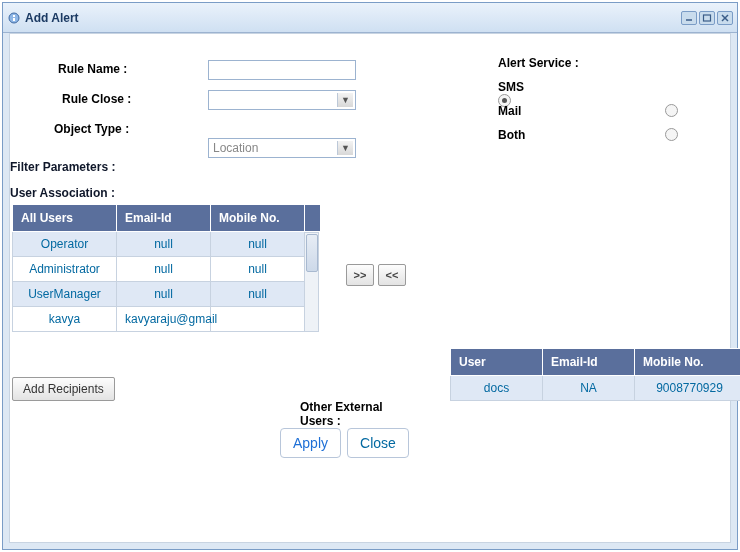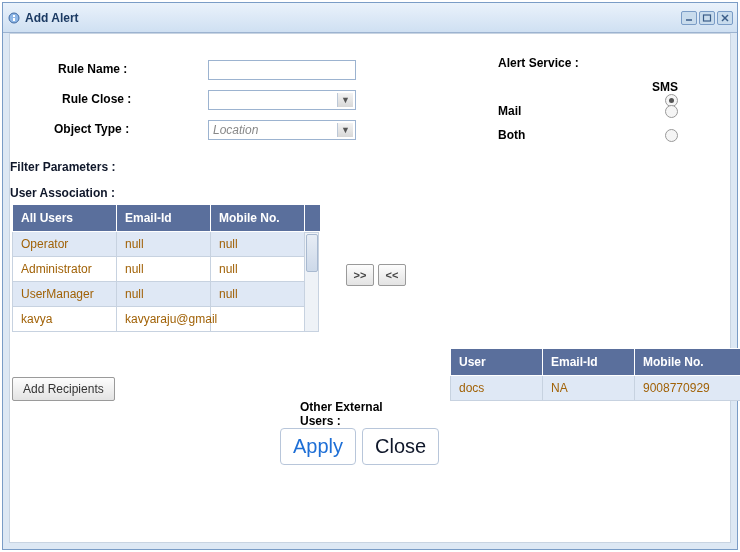--- a/index.html
+++ b/index.html
@@ -52,21 +52,21 @@
     padding: 8px 6px 6px 6px;
   }
   .inner {
     background:#fff;
     border:1px solid #c8d4e2;
     width:100%;
     height:100%;
     position:relative;
     padding: 10px 10px;
   }
-  .form-row { position:absolute; display:flex; align-items:flex-end; }
+  .form-row { position:absolute; display:flex; align-items:flex-start; }
   .lbl { font-weight:bold; color:#000; }
   .text-input {
     width:148px;height:20px;
     border:1px solid #9cb3d0;
     background:#fff;
   }
   .select {
     width:148px;height:20px;
     border:1px solid #9cb3d0;
     background:#fff;
@@ -105,22 +105,22 @@
     font-weight:bold;
     text-align:left;
     padding:6px 8px;
     border:1px solid #fff;
     font-size:12px;
   }
   .tbl td {
     background:#fff;
     border:1px solid #c7d2e0;
     padding:5px 8px;
-    text-align:left;
-    color:#a16207;
+    text-align:center;
+    color:#0369a1;
   }
   .tbl tr.alt td { background:#dfe8f5; }
   .scroll-col {
     width:14px;background:#eef2f7;border:1px solid #c7d2e0;border-left:none;
   }
   .scroll-thumb{
     width:12px;height:38px;background:linear-gradient(#e7edf5,#cdd9e9);
     border:1px solid #a8b9d0;border-radius:2px;margin:1px auto;
   }
   .move-btn {
@@ -138,25 +138,25 @@
     border-radius:2px;
     padding:4px 10px;
     font-size:12px;color:#333;
     cursor:pointer;
   }
   .action-btn {
     background:#fff;
     border:1px solid #b8c6da;
     border-radius:4px;
     padding:6px 12px;
-    font-size:20px;
+    font-size:14px;
     cursor:pointer;
   }
   .apply { color:#1e6fd6; }
-  .close { color:#0f172a; }
+  .close { color:#0369a1; }
 </style>
 </head>
 <body>
 
 <div class="window">
   <div class="titlebar">
     <span class="icon">
       <svg width="12" height="12" viewBox="0 0 12 12">
         <circle cx="6" cy="6" r="5" fill="#8fb7e6" stroke="#3f6aa3"></circle>
         <rect x="5" y="3" width="2" height="2" fill="#fff"></rect>
@@ -200,21 +200,21 @@
       <div class="form-row" style="top:56px;left:198px;">
         <div class="select">
           <span></span>
           <span class="caret">▼</span>
         </div>
       </div>
 
       <div class="form-row" style="top:88px;left:44px;">
         <span class="lbl">Object Type :</span>
       </div>
-      <div class="form-row" style="top:86px;left:198px;font-style:italic;">
+      <div class="form-row" style="top:104px;left:198px;">
         <div class="select">
           <span>Location</span>
           <span class="caret">▼</span>
         </div>
       </div>
 
       <div class="form-row" style="top:22px;left:488px;">
         <span class="lbl">Alert Service :</span>
       </div>
       <div class="form-row" style="top:46px;left:488px;width:180px;justify-content:space-between;flex-direction:column;">

